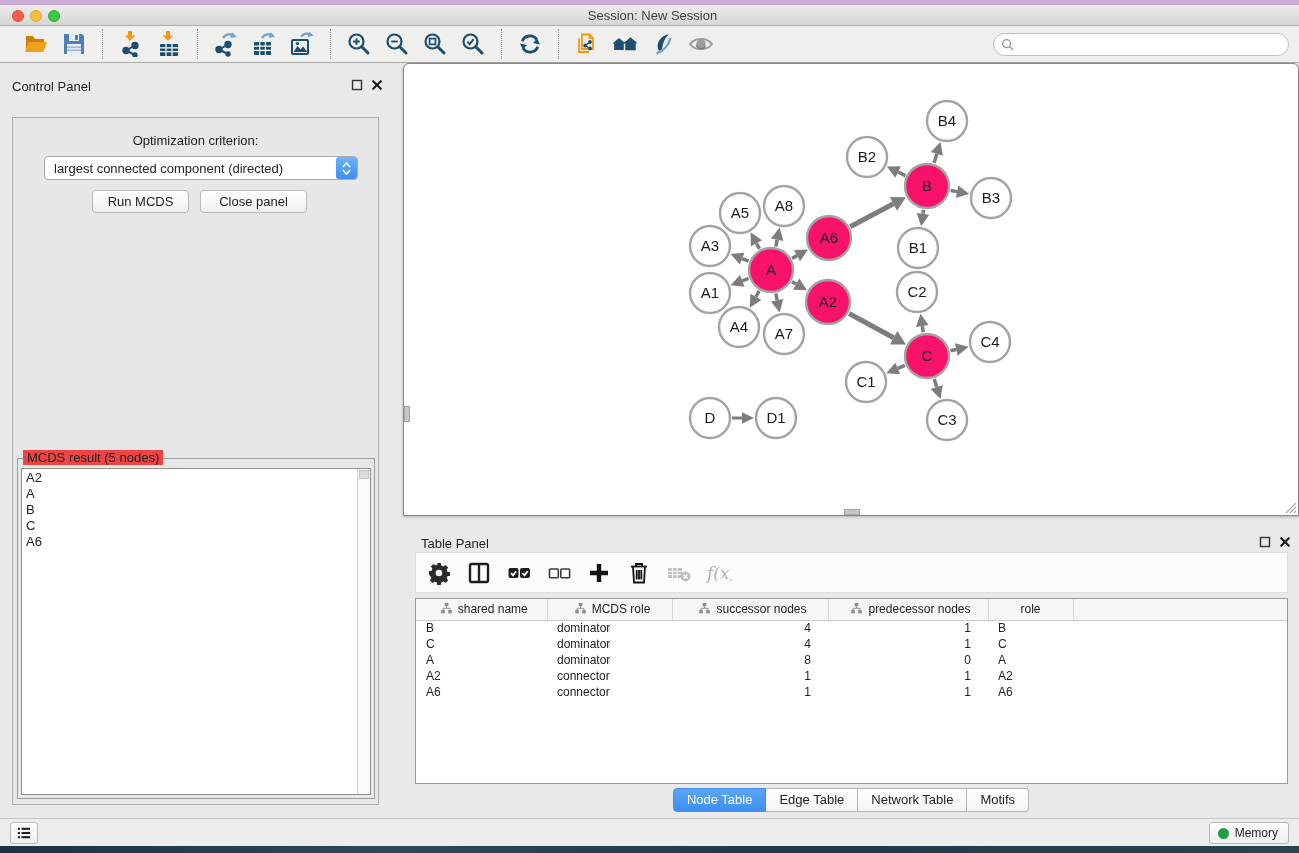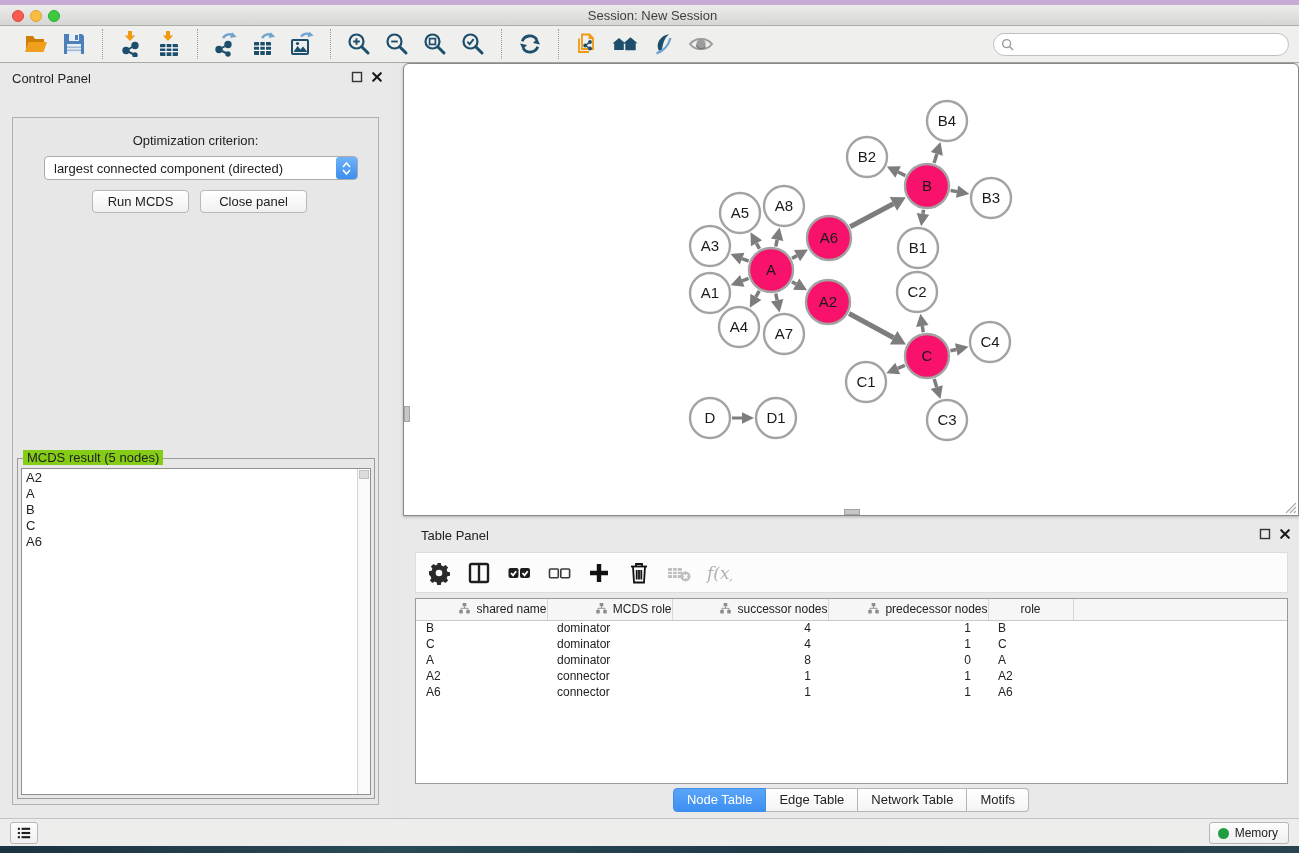--- a/index.html
+++ b/index.html
@@ -27,21 +27,21 @@
   .tb-group + .tb-group { border-left:1px dotted #999; }
   .tbicon { width:30px; height:30px; display:inline-flex; align-items:center; justify-content:center; cursor:default; }
   .tbicon svg { width:26px; height:26px; }
   #search-wrap { position:absolute; right:10px; top:7px; width:296px; height:23px; background:#fff;
     border:1px solid #BFBFBF; border-radius:12px; display:flex; align-items:center; padding-left:7px; }
   #search-wrap svg { width:14px; height:14px; }
   #search-input { border:none; outline:none; flex:1; font-size:12px; background:transparent; padding-left:4px; }
 
   
   #control-panel { position:absolute; left:0; top:63px; width:391px; height:755px; background:#E9E9E9; }
-  .panel-head { position:absolute; left:0; top:0; right:0; height:30px; }
+  .panel-head { position:absolute; left:0; top:8px; right:0; height:30px; }
   .panel-head .ptitle { position:absolute; left:12px; top:8px; font-size:13px; color:#222; }
   .winbtns { position:absolute; right:8px; top:8px; display:flex; gap:8px; align-items:center; }
   .winbtns .wb { width:12px; height:12px; display:inline-flex; }
   .winbtns svg { width:12px; height:12px; }
 
   .seg { display:inline-flex; }
   .seg .segbtn { font-size:13px; padding:3px 13px 4px; background:linear-gradient(#FFFFFF,#F4F4F4);
     border:1px solid #B5B5B5; border-left:none; color:#222; cursor:default; white-space:nowrap; }
   .seg .segbtn:first-child { border-left:1px solid #B5B5B5; border-radius:4px 0 0 4px; }
   .seg .segbtn:last-child { border-radius:0 4px 4px 0; }
@@ -56,21 +56,21 @@
   #criterion .val { position:absolute; left:9px; top:4px; }
   #criterion .stepper { position:absolute; right:0px; top:0px; width:21px; height:22px; border-radius:3px;
     background:linear-gradient(#6FB2F8,#3D8EF0); display:flex; flex-direction:column; align-items:center; justify-content:center; gap:1px; }
   #criterion .stepper svg { width:9px; height:6px; }
   .btn { position:absolute; height:23px; background:linear-gradient(#FFFFFF,#F1F1F1); border:1px solid #B8B8B8;
     border-radius:4px; font-size:13px; text-align:center; line-height:21px; cursor:default; }
   #run-btn { left:79px; top:72px; width:97px; }
   #closep-btn { left:187px; top:72px; width:107px; }
 
   #result-fieldset { position:absolute; left:4px; top:340px; width:358px; height:341px; border:1px solid #9C9C9C; }
-  #result-legend { position:absolute; top:-9px; left:5px; background:#84cc16; padding:0 4px; font-size:13px; }
+  #result-legend { position:absolute; top:-9px; left:5px; background:#ef4444; padding:0 4px; font-size:13px; }
   #result-list { position:absolute; left:3px; top:9px; right:3px; bottom:3px; background:#fff; border:1px solid #909090; overflow:hidden; }
   #result-items { position:absolute; left:0; top:1px; right:14px; }
   .res-item { font-size:13px; line-height:16px; padding-left:4px; }
   #result-scroll { position:absolute; right:0; top:0; bottom:0; width:13px; background:#FAFAFA; border-left:1px solid #D5D5D5; }
   #result-scroll .thumb { position:absolute; top:1px; left:1px; width:10px; height:9px; background:#DCDCDC; border:1px solid #C2C2C2; }
 
   
   #network-window { position:absolute; left:403px; top:63px; width:896px; height:453px;
     border:1px solid #878787; border-radius:6px 6px 0 0; background:#fff; box-shadow:0 1px 3px rgba(0,0,0,.25); }
   #nw-titlebar { position:absolute; left:0; top:0; right:0; height:25px;
@@ -83,21 +83,21 @@
 
   
   #table-panel { position:absolute; left:403px; top:520px; width:896px; height:298px; background:#E9E9E9; }
   #tp-toolbar { position:absolute; left:12px; top:32px; width:873px; height:41px; background:#FCFCFC;
     border:1px solid #DDDDDD; display:flex; align-items:center; gap:10px; padding-left:8px; }
   #tp-toolbar .tbicon.disabled { opacity:.95; }
   #tp-table-box { position:absolute; left:12px; top:78px; width:873px; height:186px; background:#fff;
     border:1px solid #9A9A9A; overflow:hidden; }
   #node-table { border-collapse:collapse; table-layout:fixed; width:872px; font-size:12px; }
   #node-table thead th { background:#F6F6F6; border-bottom:1px solid #C9C9C9; border-right:1px solid #D8D8D8;
-    font-weight:normal; height:21px; font-size:12px; color:#222; text-align:right; padding-left:6px; white-space:nowrap; overflow:hidden; }
+    font-weight:normal; height:21px; font-size:12px; color:#222; text-align:center; padding-left:6px; white-space:nowrap; overflow:hidden; }
   #node-table thead th.center { text-align:center; padding-left:0; }
   #node-table thead th .hicon { display:inline-block; vertical-align:-1px; margin-right:6px; }
   #node-table thead th .hicon svg { width:11px; height:11px; }
   #node-table td { height:16px; padding:0 0 0 10px; white-space:nowrap; overflow:hidden; }
   #node-table td.num { text-align:right; padding-right:17px; }
   #node-table tbody tr { cursor:default; }
   #tp-tabs { position:absolute; left:0; right:0; top:268px; text-align:center; }
 
   
   #status-bar { position:absolute; left:0; top:818px; width:1299px; height:28px; background:#EDEDEC; border-top:1px solid #C3C3C3; }

